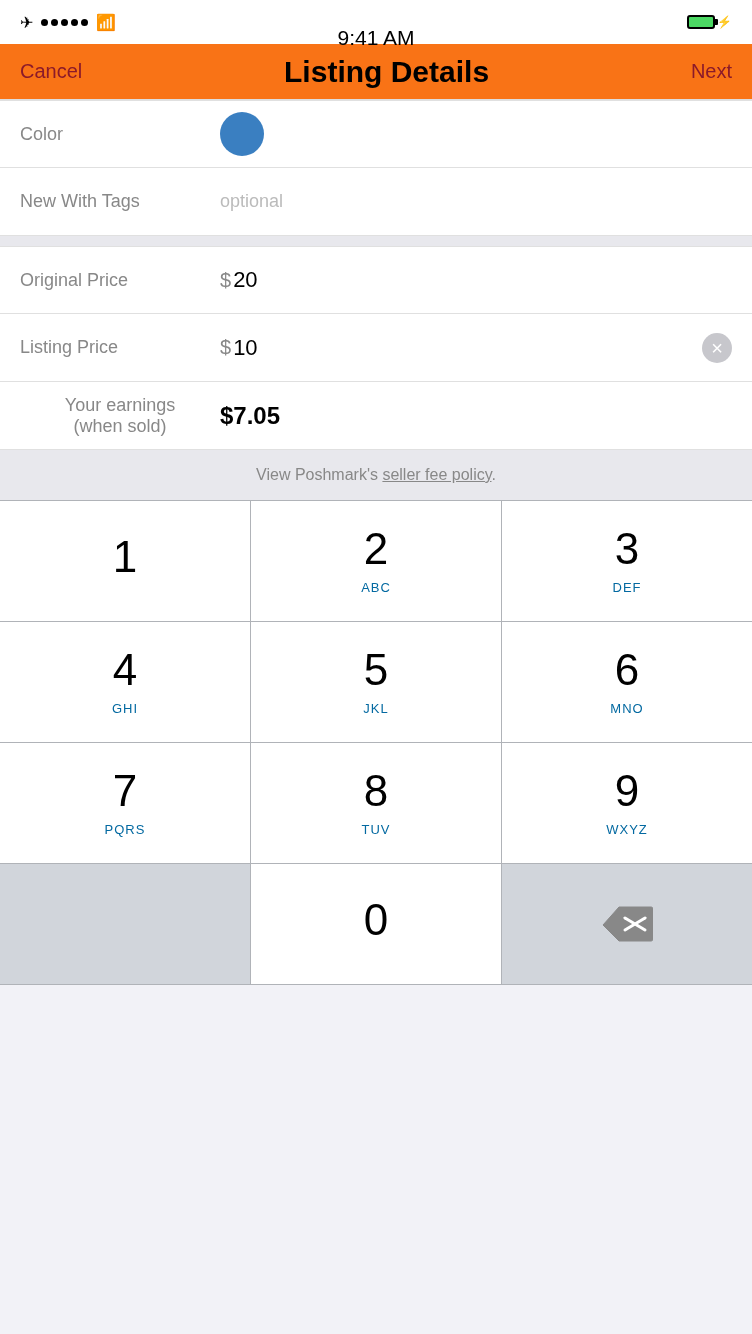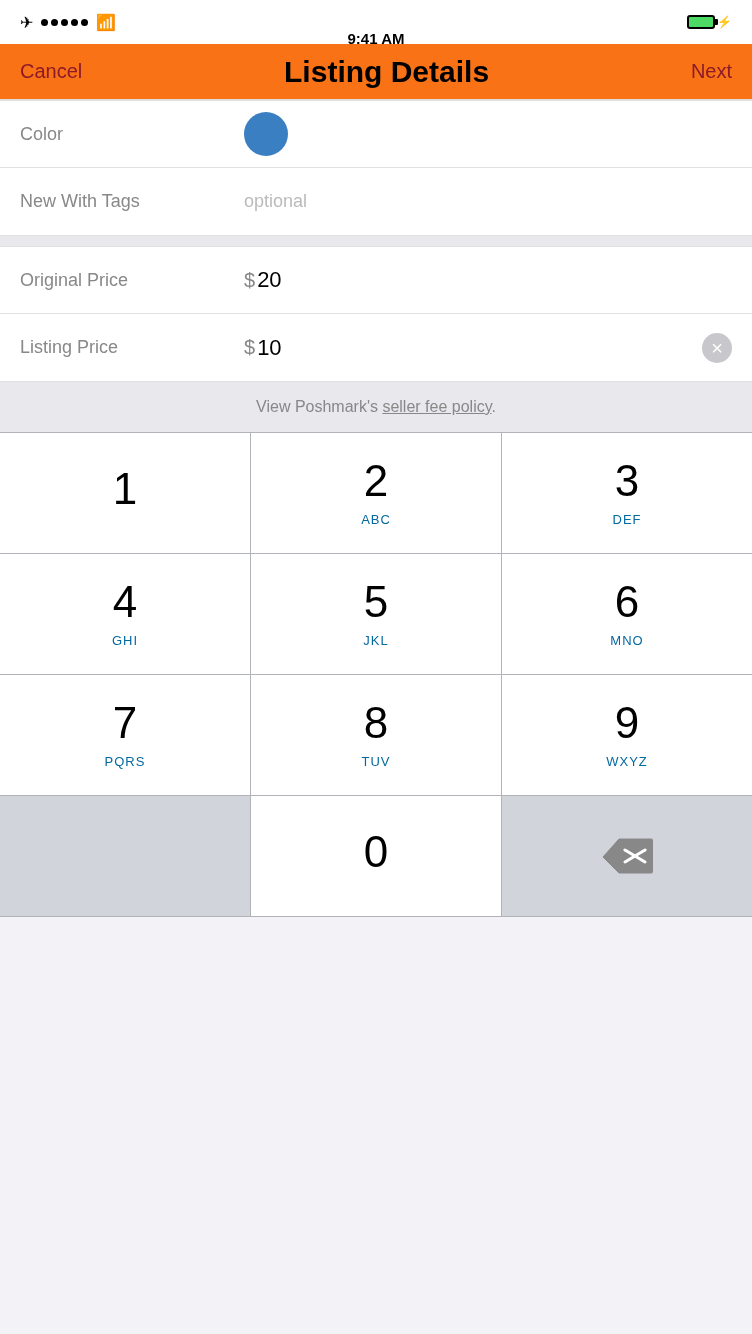--- a/index.html
+++ b/index.html
@@ -20,22 +20,22 @@
       background: #fff;
       padding: 0 20px;
       height: 44px;
     }
     .status-left {
       display: flex;
       align-items: center;
       gap: 8px;
     }
     .status-time {
-      font-size: 15px;
-      font-weight: 700;
+      font-size: 21px;
+      font-weight: 400;
       position: absolute;
       left: 50%;
       transform: translateX(-50%);
       margin-top: 32px;
     }
     .status-right {
       display: flex;
       align-items: center;
       gap: 6px;
       margin-left: auto;
@@ -100,21 +100,20 @@
       background: #fff;
       margin-top: 0;
     }
 
     .form-row {
       display: flex;
       align-items: center;
       border-bottom: 1px solid #e0e0e0;
       min-height: 68px;
       padding: 0 20px;
-      gap: 24px;
     }
 
     .form-row-top {
       border-top: 1px solid #e0e0e0;
     }
 
     .form-label {
       width: 200px;
       min-width: 200px;
       color: #888;
@@ -332,20 +331,27 @@
     <span class="form-label">Listing Price</span>
     <div class="form-value">
       <div class="price-input">
         <span class="dollar-sign">$</span>
         <span class="price-value">10</span>
       </div>
       <div class="clear-btn"></div>
     </div>
   </div>
 
+  <div class="form-row">
+    <span class="earnings-label" style="white-space:pre-line;">Your earnings
+(when sold)</span>
+    <div class="form-value">
+      <span class="earnings-value">$7.05</span>
+    </div>
+  </div>
 
 </div>
 
 <div class="fee-notice">
   <span>View Poshmark's </span><a href="#">seller fee policy</a><span>.</span>
 </div>
 
 <div class="keypad">
 
   <div class="keypad-row">

